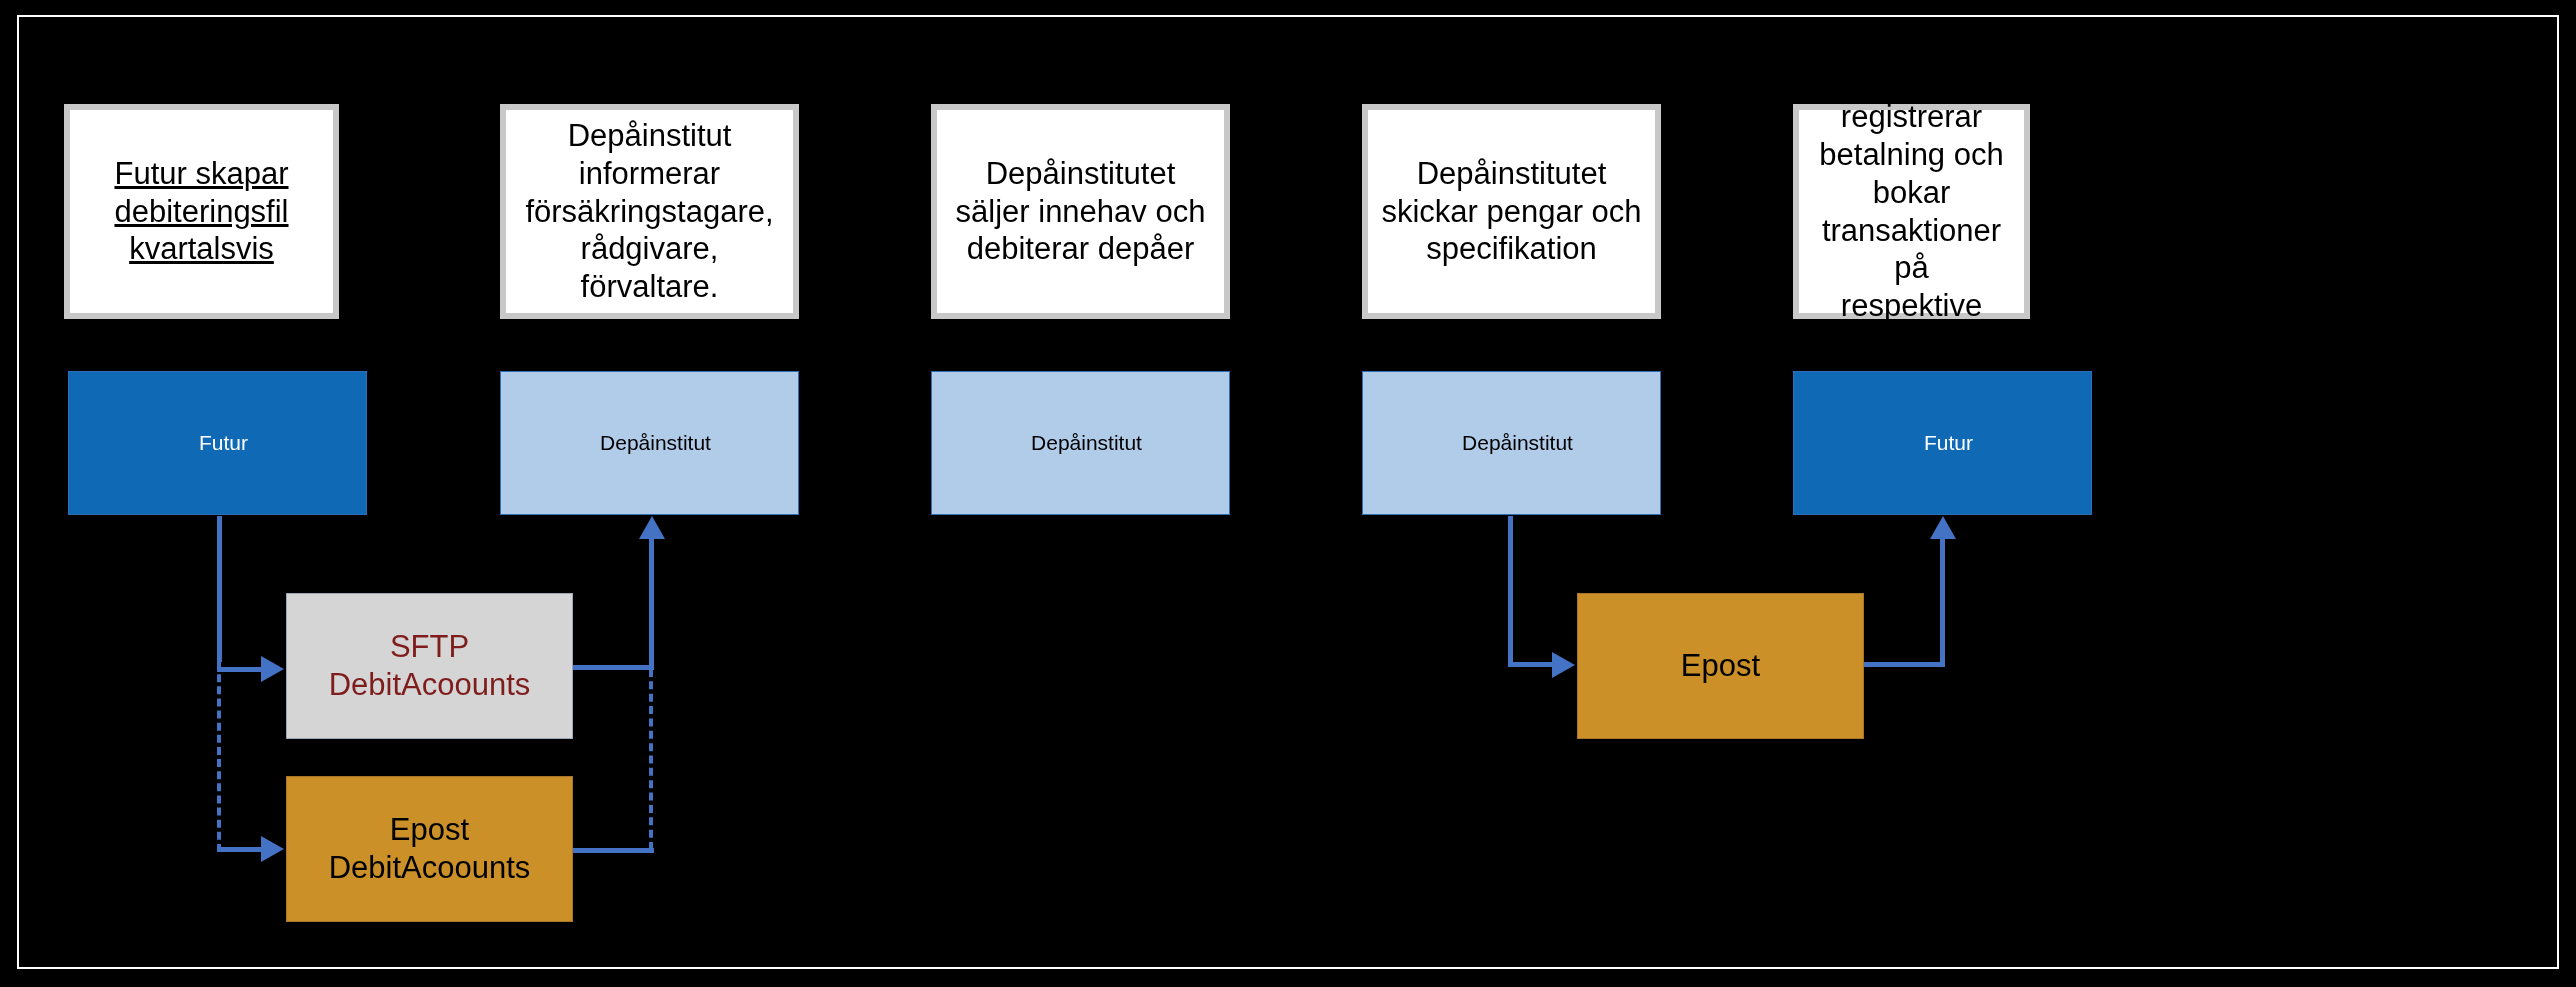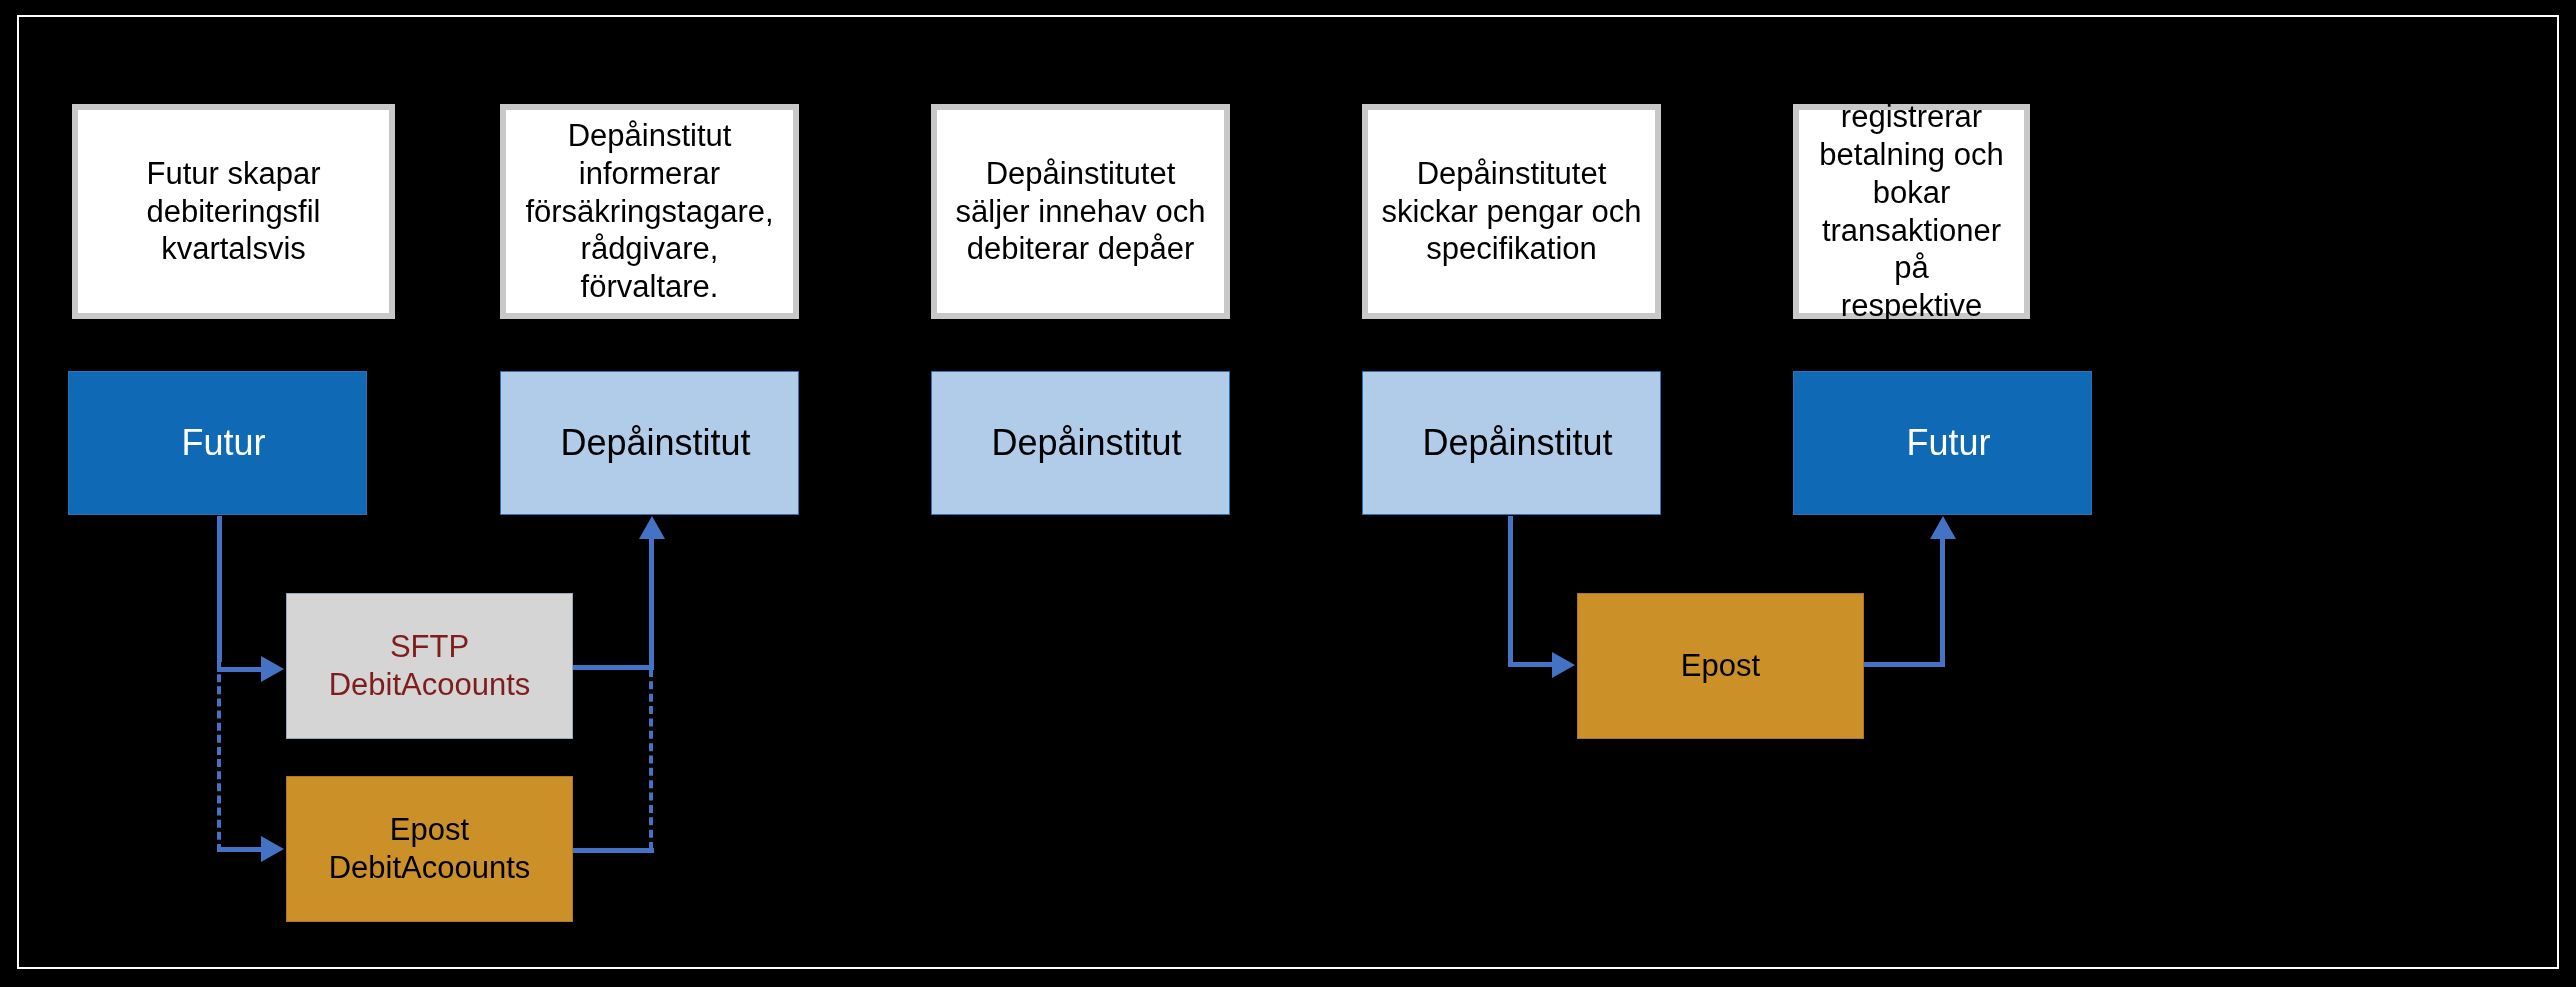--- a/index.html
+++ b/index.html
@@ -45,21 +45,21 @@
 
   .step-card {
     background: #ffffff;
     border: 6.1px solid #c8c8c8;
     color: #000000;
     font-size: 31px;
     padding: 4.6px 10.8px;
   }
 
   .actor {
-    font-size: 36px;
+    font-size: 21px;
     border: 0.8px solid #2f6fb5;
     padding-left: 12px;
   }
   .actor--primary {
     background: #1069b4;
     color: #ffffff;
   }
   .actor--secondary {
     background: #b0cce9;
     color: #000000;
@@ -115,21 +115,21 @@
     border-bottom: 23px solid #4472c4;
   }
 </style>
 </head>
 <body>
 
 <div id="stage">
 
   <div id="frame"></div>
 
-  <div class="box step-card" style="left:72px; top:104px; width:323px; height:215px;">
+  <div class="box step-card" style="left:64px; top:104px; width:275px; height:215px;text-decoration:underline;">
     <span class="box-text">Futur skapar
 debiteringsfil
 kvartalsvis</span>
   </div>
 
   <div class="box step-card" style="left:500px; top:104px; width:299px; height:215px;">
     <span class="box-text">Depåinstitut
 informerar
 försäkringstagare,
 rådgivare,

